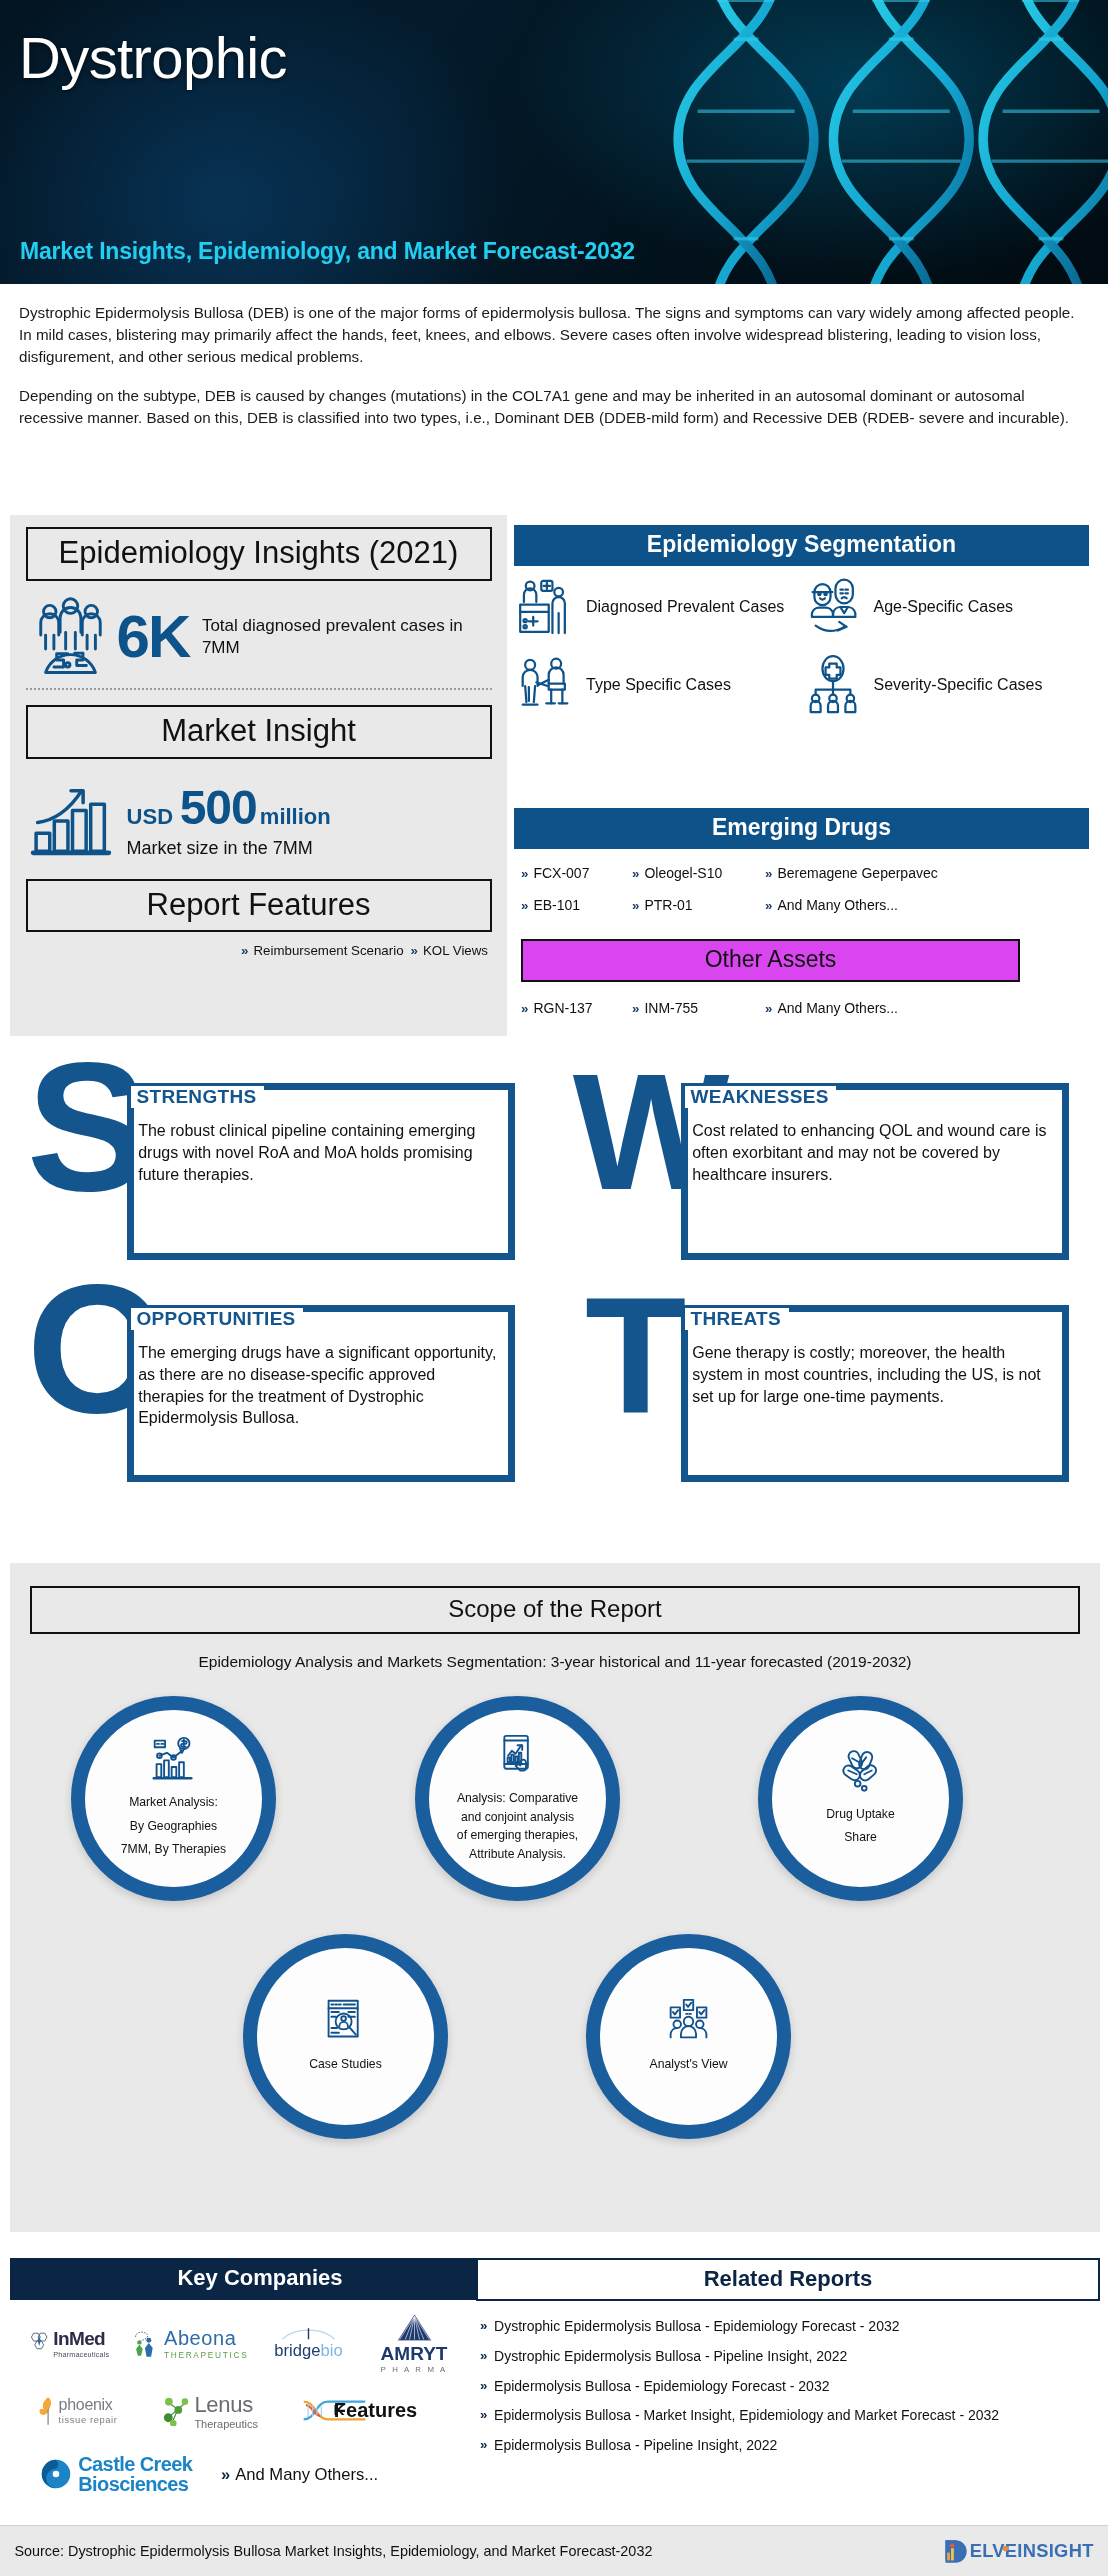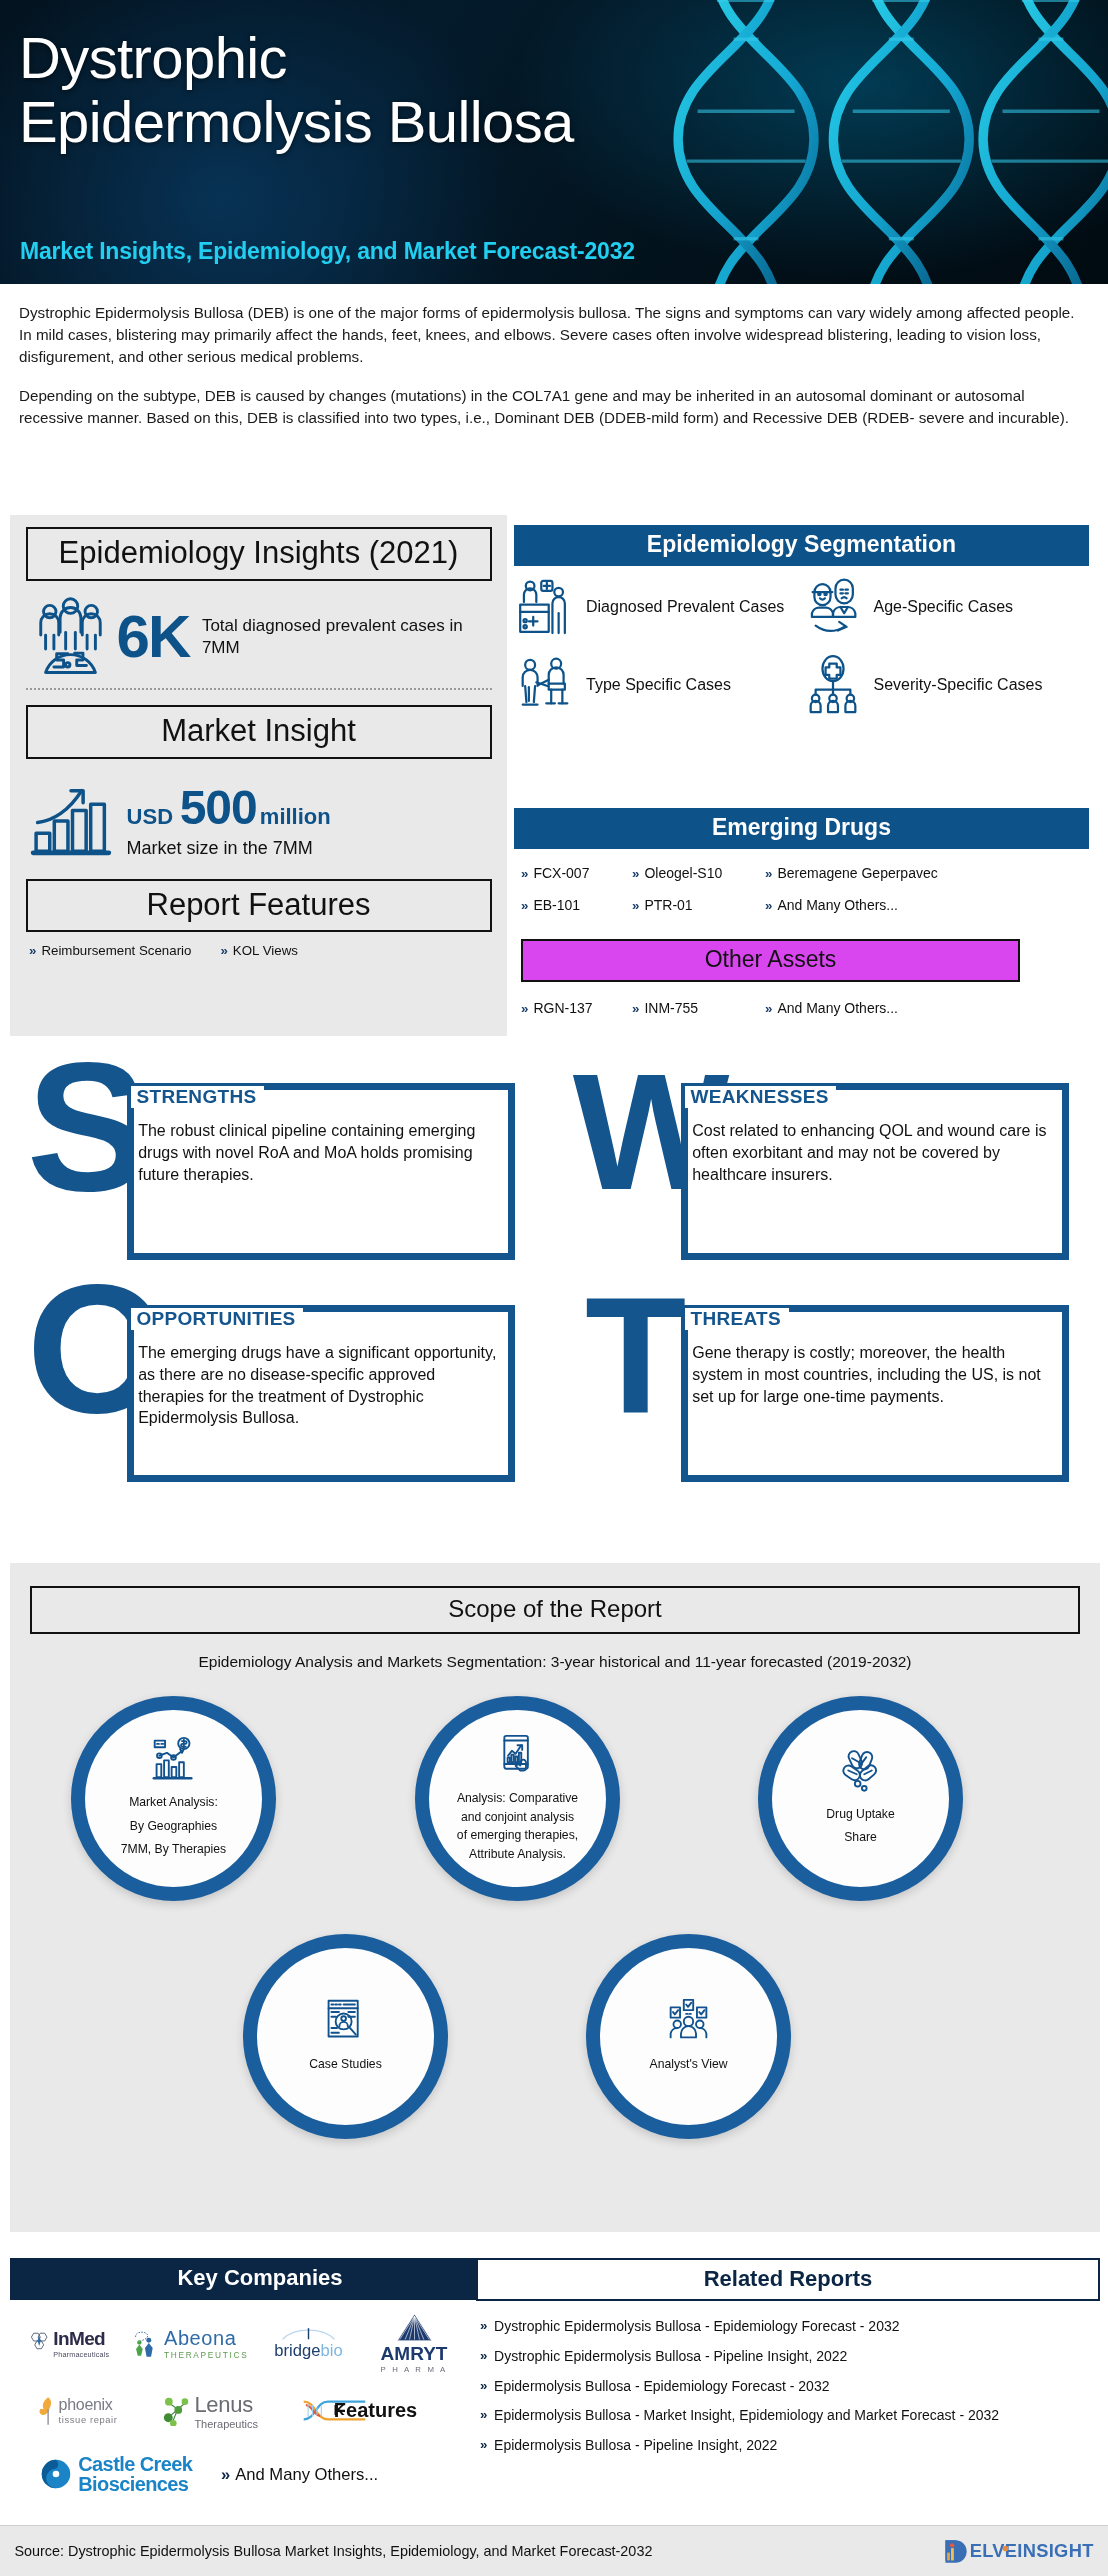--- a/index.html
+++ b/index.html
@@ -86,22 +86,22 @@
   }
   .money-row { display: flex; align-items: center; padding: 15.5px 16.6px 0; }
   .money-icon { width: 91px; flex: 0 0 91px; }
   .money-text { margin-left: 9px; }
   .money-line { display: flex; align-items: baseline; color: #0d5289; }
   .usd { font-size: 22px; font-weight: 800; letter-spacing: 0; }
   .amount { font-size: 48px; font-weight: 800; margin: 0 3.3px 0 6.7px; letter-spacing: -1.1px; }
   .million { font-size: 22px; font-weight: 700; }
   .money-sub { font-size: 18px; color: #111; margin-top: 3.3px; }
   .feature-row {
-    display: flex; gap: 29px; padding: 11px 19px 0;
-    font-size: 13.3px; color: #111;
+    display: flex; gap: 7px; padding: 11px 19px 0;
+    font-size: 13.3px; color: #111; justify-content: flex-end;
   }
   .chev { color: #1a3d6b; font-weight: 900; margin-right: 5px; font-size: 13.3px; }
 
   
   .bar-title {
     background: #0d5289; color: #fff;
     text-align: center; font-size: 23px; font-weight: 700;
     padding: 6.1px 0 8.3px;
   }
   .seg-head { position: absolute; left: 514px; top: 525px; width: 575px; }
@@ -267,21 +267,20 @@
         <line x1="465" y1="470" x2="510" y2="470"></line>
         <line x1="705" y1="40" x2="808" y2="40"></line>
           <line x1="735" y1="110" x2="780" y2="110"></line>
         <line x1="670" y1="240" x2="845" y2="240"></line>
           <line x1="650" y1="330" x2="865" y2="330"></line>
         <line x1="735" y1="470" x2="780" y2="470"></line>
       </g>
     </svg>
     <div class="hero-title">
       <div>Dystrophic</div>
-      <div>Epidermolysis Bullosa</div>
     </div>
     <div class="hero-sub">Market Insights, Epidemiology, and Market Forecast-2032</div>
   </div>
 
   <div class="intro">
     <p>Dystrophic Epidermolysis Bullosa (DEB) is one of the major forms of epidermolysis bullosa. The signs and symptoms can vary widely among affected people. In mild cases, blistering may primarily affect the hands, feet, knees, and elbows. Severe cases often involve widespread blistering, leading to vision loss, disfigurement, and other serious medical problems.</p>
     <p>Depending on the subtype, DEB is caused by changes (mutations) in the COL7A1 gene and may be inherited in an autosomal dominant or autosomal recessive manner. Based on this, DEB is classified into two types, i.e., Dominant DEB (DDEB-mild form) and Recessive DEB (RDEB- severe and incurable).</p>
   </div>
 
   <div class="left-panel">

